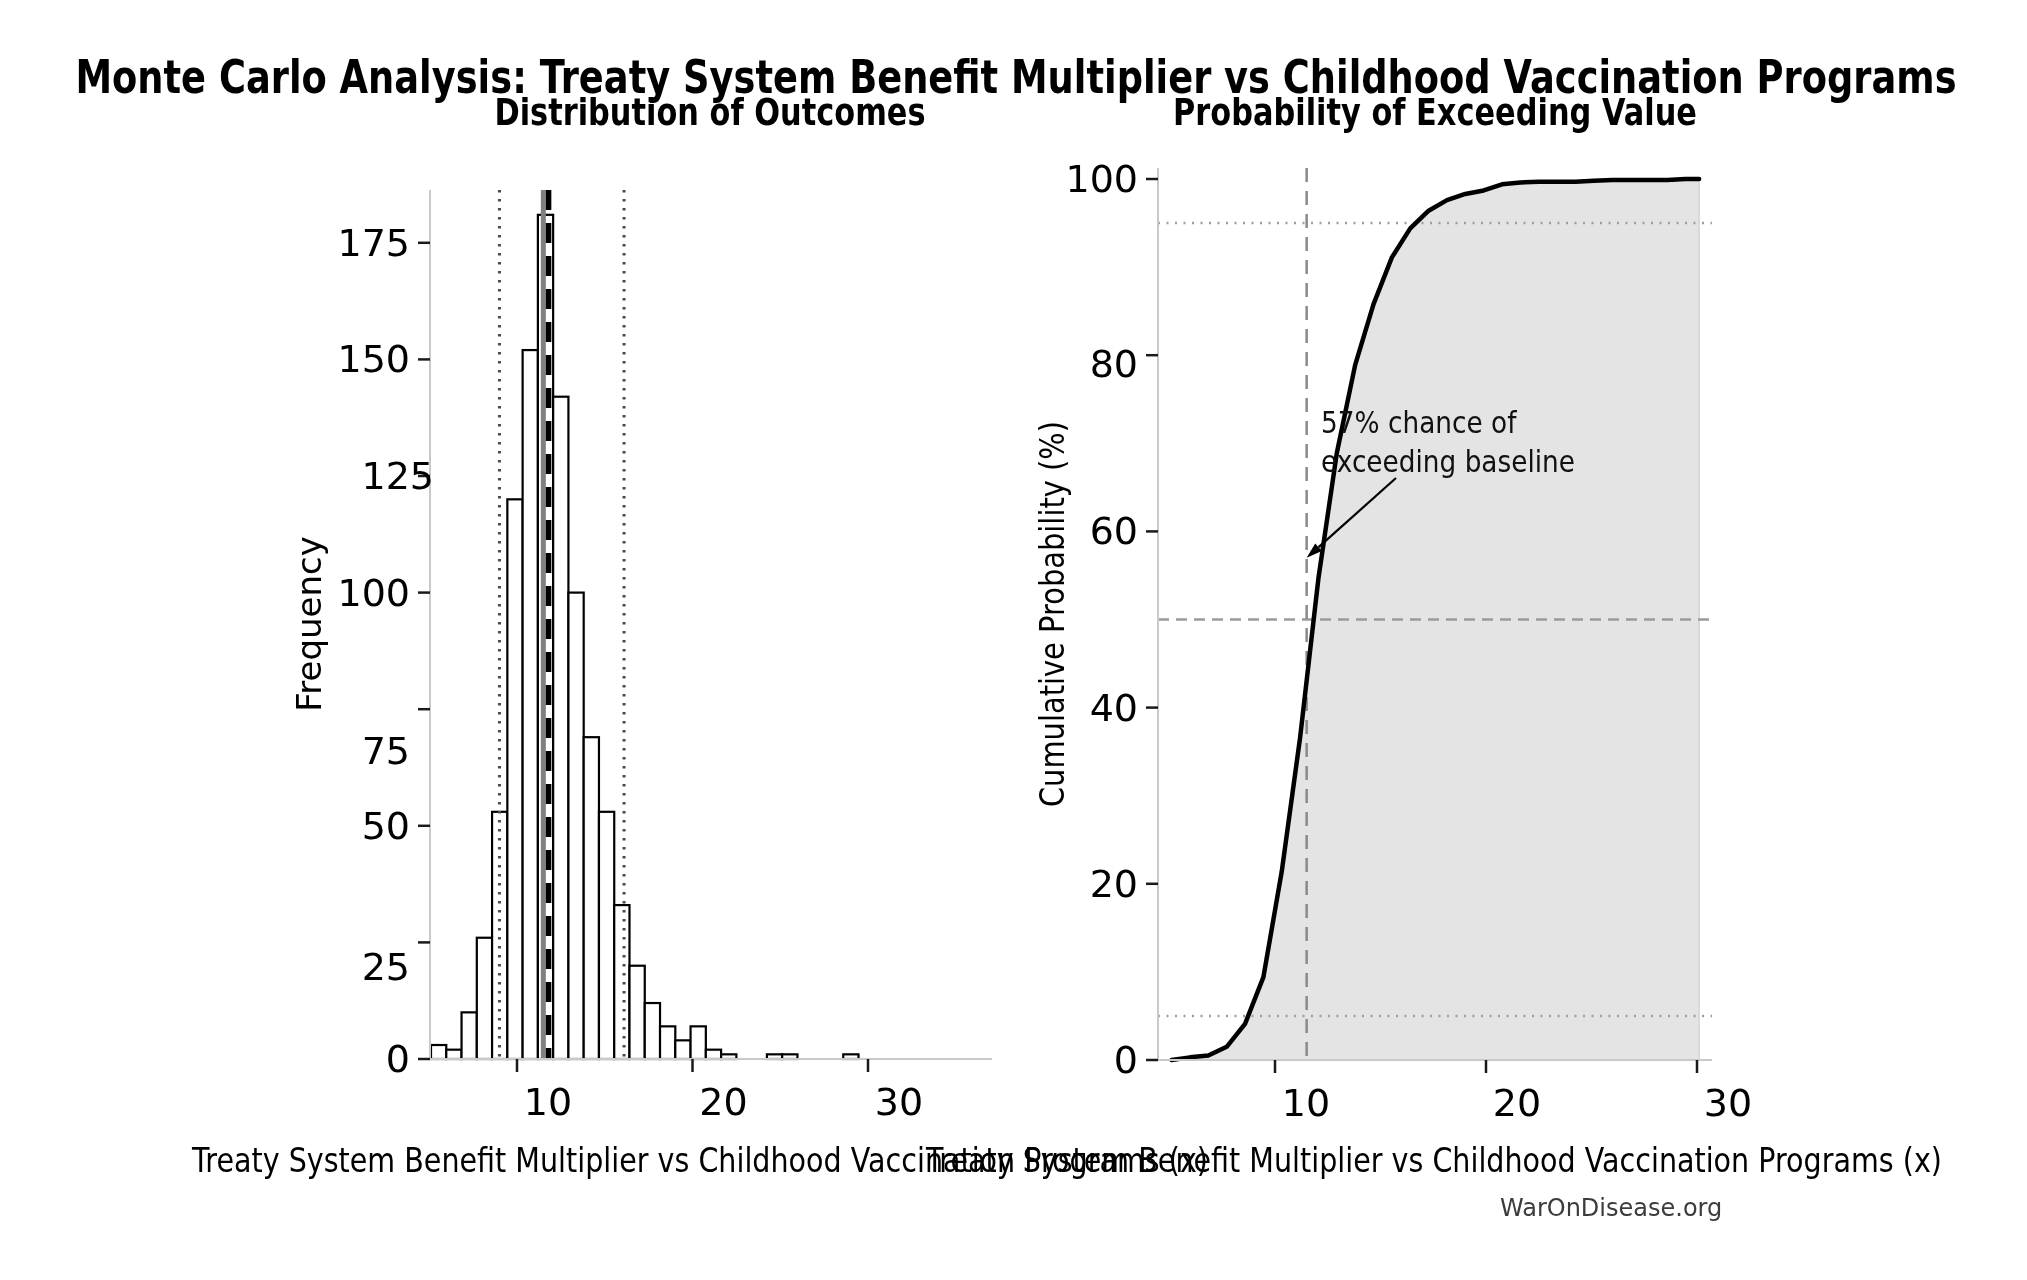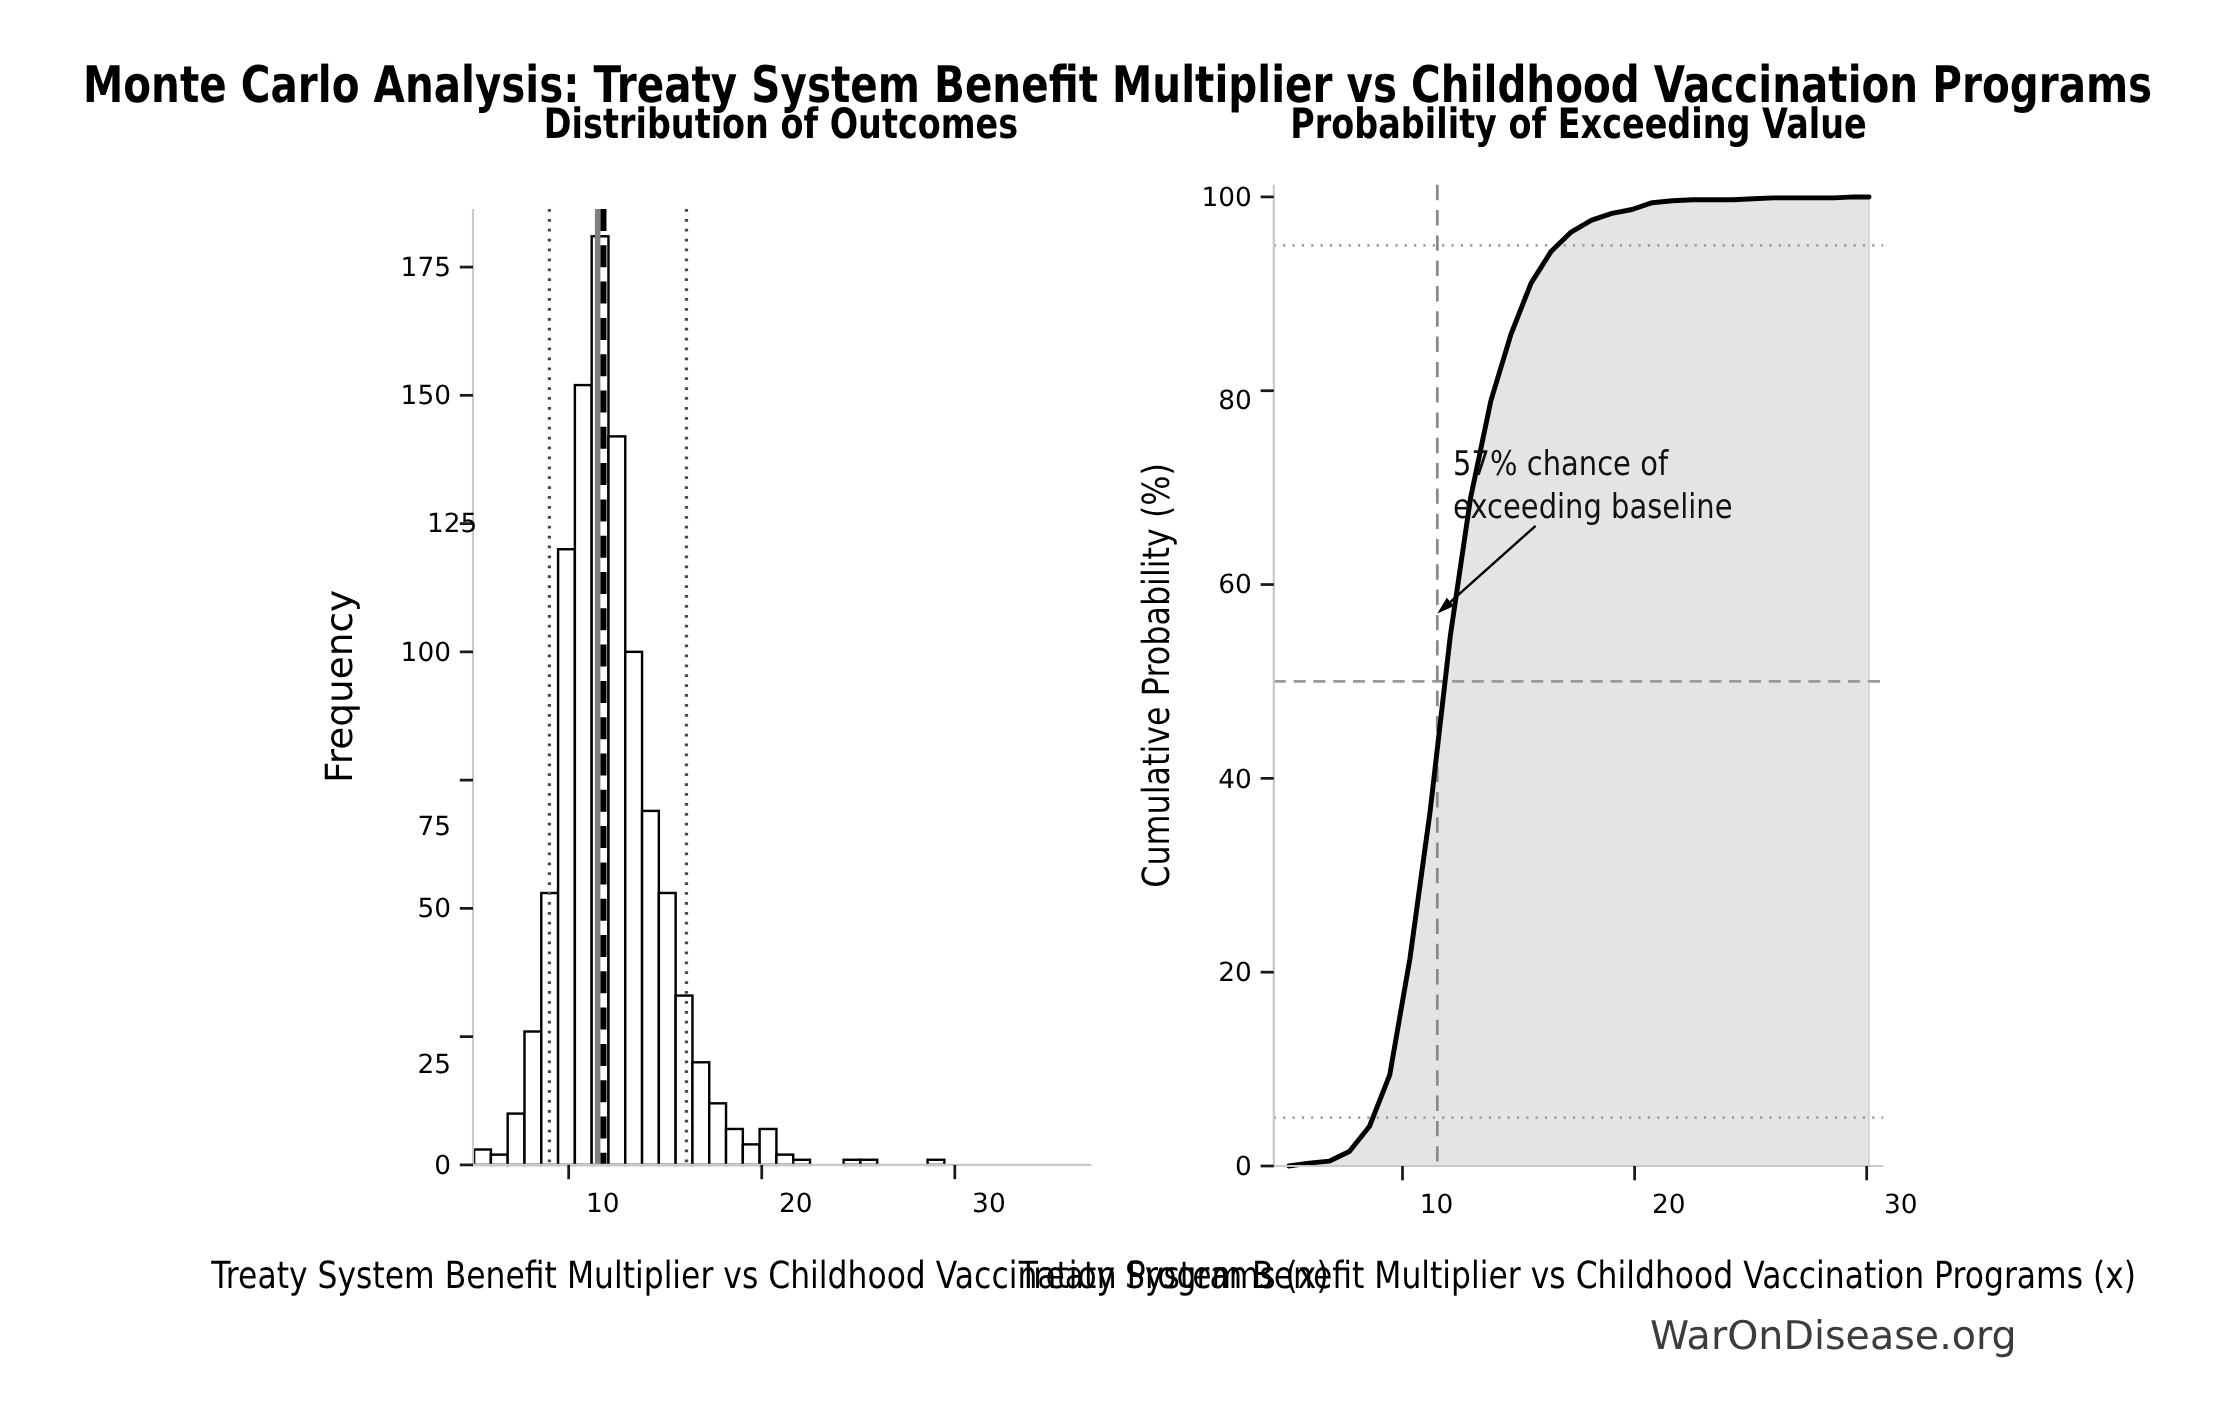--- a/index.html
+++ b/index.html
@@ -7,38 +7,38 @@
     position:relative; width:2027px; height:1280px; background:#fff;
     font-family:"DejaVu Sans", sans-serif; color:#000; overflow:hidden;
   }
   #fig svg { position:absolute; left:0; top:0; }
   .abs { position:absolute; white-space:nowrap; }
   .suptitle { font-size:46px; font-weight:bold; transform:translateX(-50%) scaleX(0.80); }
   .ptitle   { font-size:38px; font-weight:bold; transform:translateX(-50%) scaleX(0.80); }
   .xlab     { font-size:34px; transform:translateX(-50%) scaleX(0.84); }
   .ylab     { font-size:34px; transform:translate(-50%,-50%) rotate(-90deg); }
   .ylab.cond{ transform:translate(-50%,-50%) rotate(-90deg) scaleX(0.85); }
-  .ticklab  { position:absolute; font-size:24px; white-space:nowrap; }
+  .ticklab  { position:absolute; font-size:38px; white-space:nowrap; }
   .tl-y  { transform:translate(-100%,-50%); }
   .tl-x  { transform:translateX(-50%);margin-left:31px; }
   .legend {
     position:absolute; left:683px; top:182px; width:292px; height:152px;
     background:#fff; border:2px solid #d4d4d4; border-radius:8px;
     box-sizing:border-box; padding:10px 14px; display:flex; flex-direction:column;
     justify-content:space-between;
   }
   .lrow { display:flex; align-items:center; height:33px; }
   .lsample { width:47px; margin-right:15px; flex:none; }
   .ls-median { height:6px; background:repeating-linear-gradient(90deg,#000 0 13px,transparent 13px 21px); }
   .ls-dotted { height:3.5px; background:repeating-linear-gradient(90deg,#4a4a4a 0 3.5px,transparent 3.5px 10px); }
   .ls-solid  { height:4px; background:#808080; }
   .llabel { font-size:29px; transform:scaleX(0.85); transform-origin:0 50%; white-space:nowrap; }
   .annot { position:absolute; left:1321px; top:403px; font-size:31px; line-height:39px; color:#111;
            transform:scaleX(0.85); transform-origin:0 0; }
-  .watermark { font-size:36px; color:#3c3c3c; }
+  .watermark { font-size:24px; color:#3c3c3c; }
 </style>
 </head>
 <body>
 
 <div id="fig">
   <svg id="plot-svg" width="2027" height="1280" viewBox="0 0 2027 1280">
       <rect x="431.005" y="1045.008" width="15.268500000000001" height="13.991999999999999" fill="#ffffff" stroke="#000000" stroke-width="2.2"></rect>
       <rect x="446.2735" y="1049.672" width="15.268500000000001" height="9.328" fill="#ffffff" stroke="#000000" stroke-width="2.2"></rect>
       <rect x="461.542" y="1012.36" width="15.268500000000001" height="46.64" fill="#ffffff" stroke="#000000" stroke-width="2.2"></rect>
       <rect x="476.8105" y="937.736" width="15.268500000000001" height="121.264" fill="#ffffff" stroke="#000000" stroke-width="2.2"></rect>

